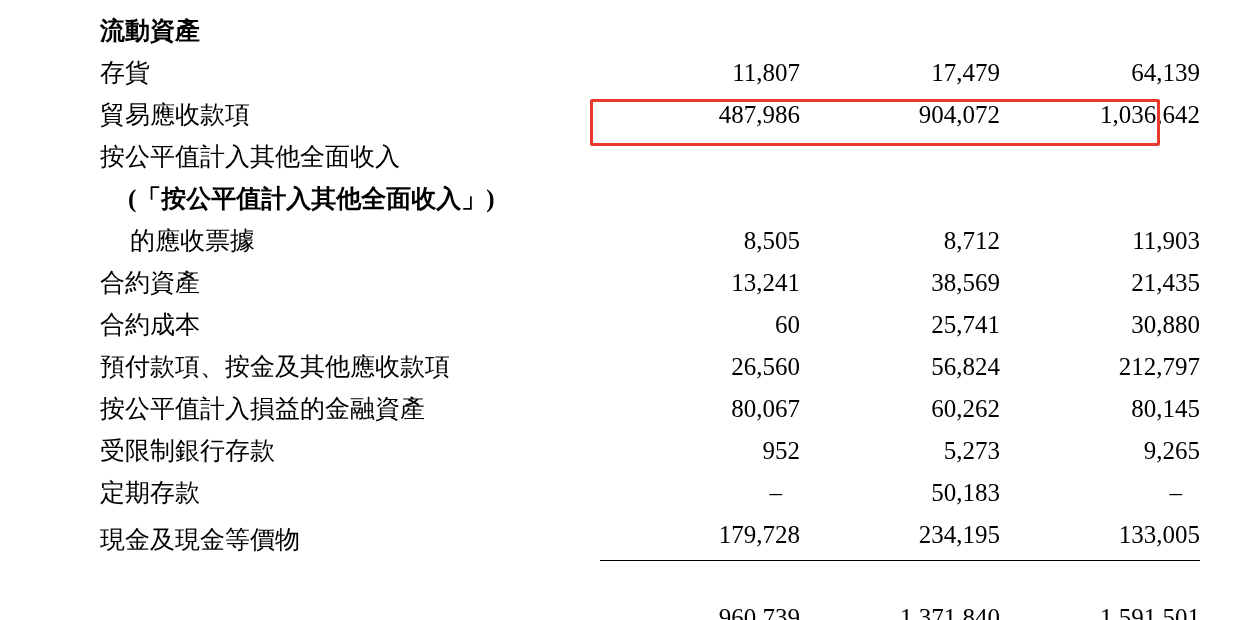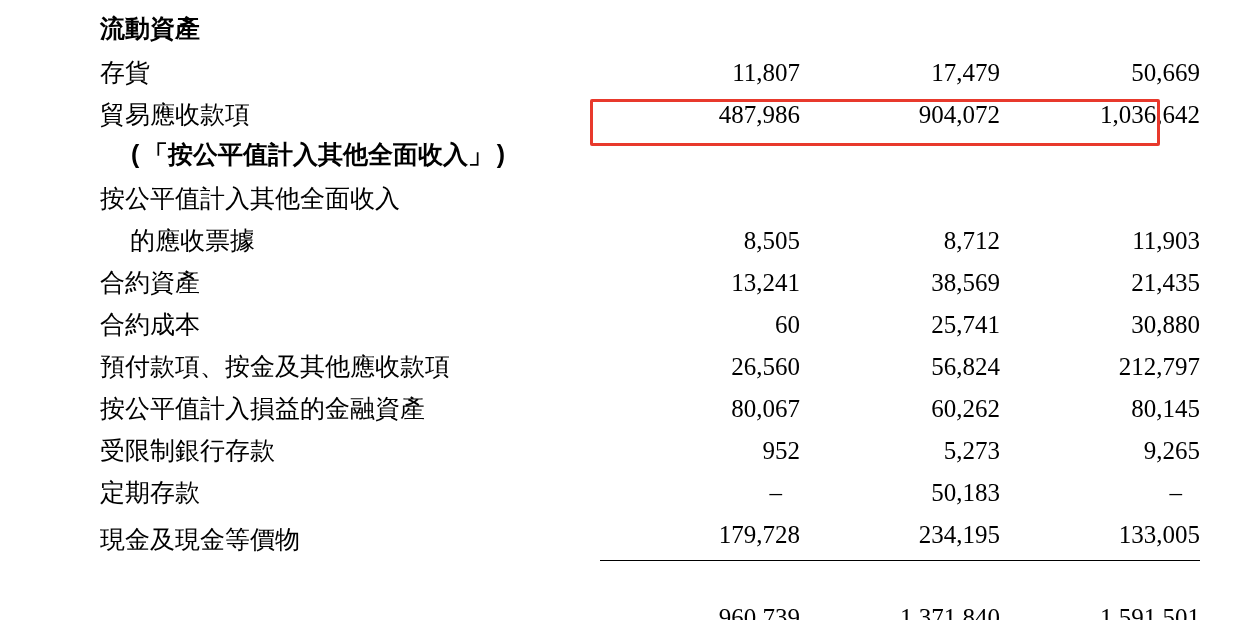--- a/index.html
+++ b/index.html
@@ -37,21 +37,20 @@
   }
   col.c-label { width: 500px; }
   col.c-num   { width: 200px; }
 
   .label {
     text-align: left;
     padding-left: 2px;
   }
   .label.bold {
     font-weight: bold;
-    font-family: Liberation Mono, monospace;
   }
   .label.indent1 {
     padding-left: 28px;
   }
   .label.indent2 {
     padding-left: 30px;
   }
   .num {
     text-align: right;
     padding-right: 8px;
@@ -105,39 +104,39 @@
         <td class="label bold">流動資產</td>
         <td class="num"></td>
         <td class="num"></td>
         <td class="num"></td>
       </tr>
 
       <tr>
         <td class="label">存貨</td>
         <td class="num">11,807</td>
         <td class="num">17,479</td>
-        <td class="num">50,669</td>
+        <td class="num">64,139</td>
       </tr>
 
       <tr>
         <td class="label">貿易應收款項</td>
         <td class="num">487,986</td>
         <td class="num">904,072</td>
         <td class="num">1,036,642</td>
       </tr>
 
       <tr>
+        <td class="label">按公平值計入其他全面收入</td>
+        <td class="num"></td>
+        <td class="num"></td>
+        <td class="num"></td>
+      </tr>
+
+      <tr>
         <td class="label bold indent1">(「按公平值計入其他全面收入」)</td>
-        <td class="num"></td>
-        <td class="num"></td>
-        <td class="num"></td>
-      </tr>
-
-      <tr>
-        <td class="label">按公平值計入其他全面收入</td>
         <td class="num"></td>
         <td class="num"></td>
         <td class="num"></td>
       </tr>
 
       <tr>
         <td class="label indent2">的應收票據</td>
         <td class="num">8,505</td>
         <td class="num">8,712</td>
         <td class="num">11,903</td>

